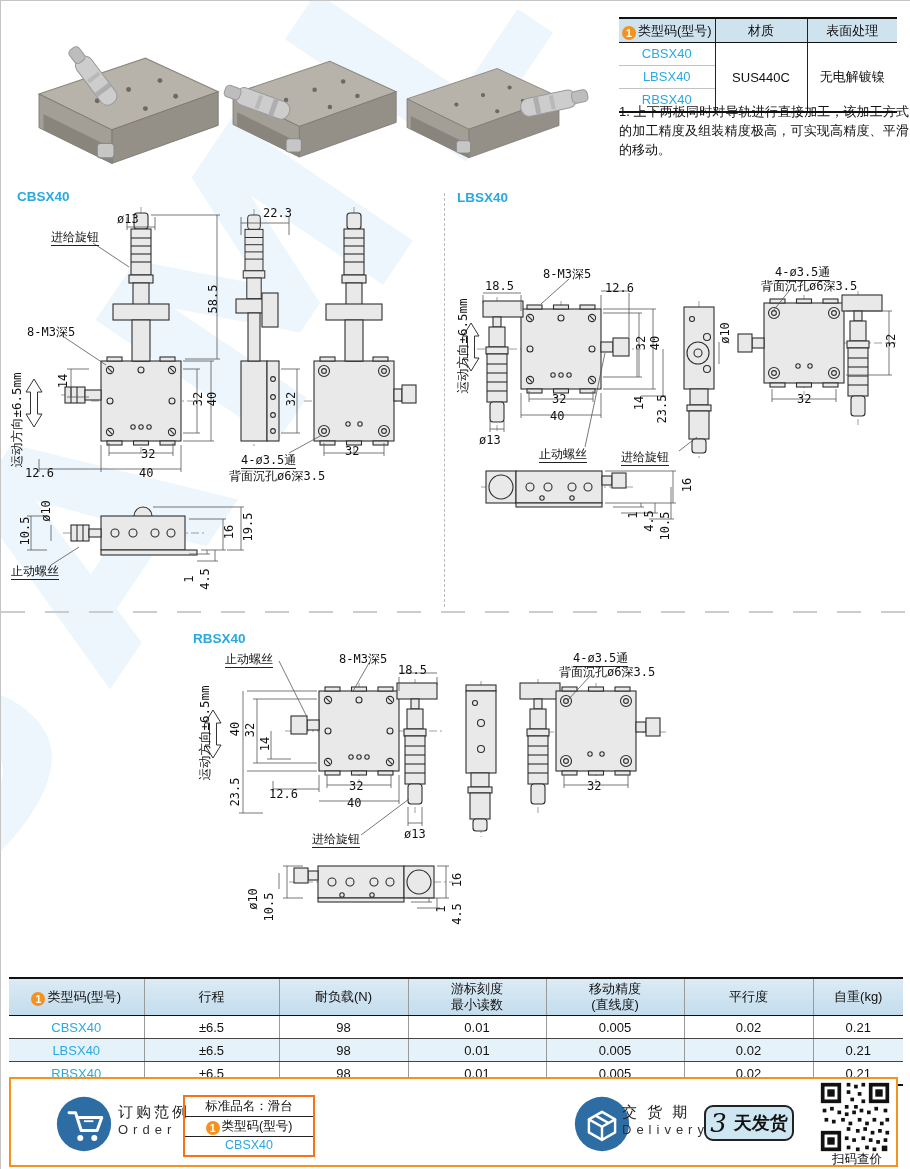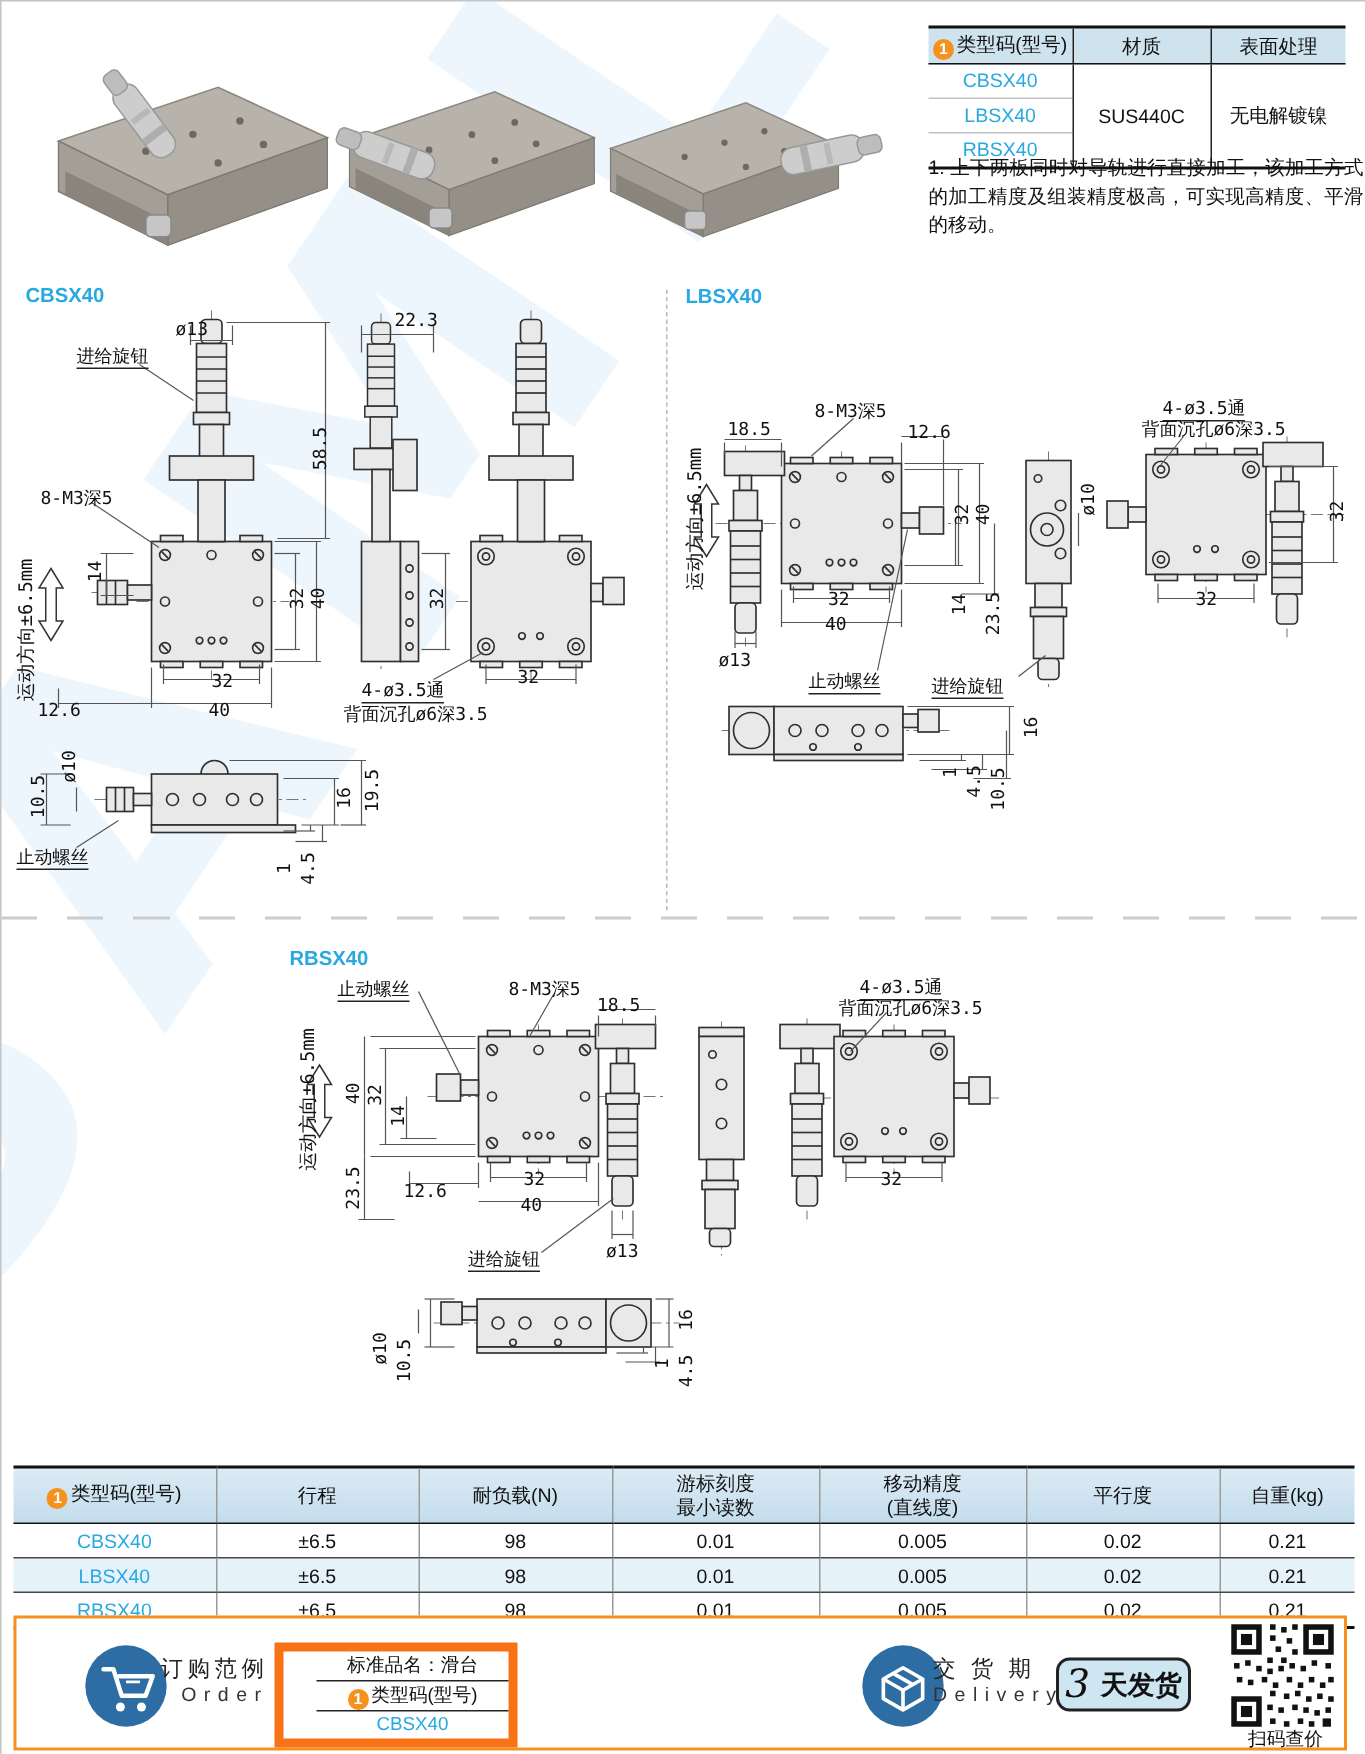--- a/index.html
+++ b/index.html
@@ -43,21 +43,21 @@
            border-top:2.5px solid #111;border-bottom:1.5px solid #111;white-space:pre-line;line-height:1.25;}
   .spec td{font-size:13px;text-align:center;height:20px;border-bottom:1px solid #444;}
   .spec .vr{border-left:1px solid #9a9a9a;}
   .spec tr.alt td{background:#e6f2fa;}
   .spec td.model{color:#29a9e0;}
   .spec tr.lastr td{border-bottom:2.5px solid #111;}
   
   .footer{position:absolute;left:8px;top:1076px;width:885px;height:86px;border:2px solid #f5921e;background:#fff;}
   .fcn{font-size:15px;letter-spacing:3px;color:#222;}
   .fen{font-size:13px;letter-spacing:5px;color:#333;}
-  .obox{position:absolute;left:172px;top:16px;width:128px;height:58px;border:6px solid #f97316;padding-left:22px;}
+  .obox{position:absolute;left:172px;top:16px;width:128px;height:58px;border:2px solid #f97316;}
   .obox .r1{height:19px;border-bottom:1px solid #222;font-size:12.5px;text-align:center;line-height:19px;}
   .obox .r2{height:19px;border-bottom:1px solid #222;font-size:12.5px;text-align:center;line-height:19px;}
   .obox .r3{height:17px;font-size:12.5px;text-align:center;line-height:17px;color:#29a9e0;}
   .pill{position:absolute;left:693px;top:26px;width:86px;height:32px;border:2px solid #222;border-radius:9px;
         background:#cde6f2;display:flex;align-items:center;justify-content:center;gap:7px;}
   .pill .d3{font-family:"DejaVu Serif",serif;font-style:italic;font-size:26px;line-height:26px;}
   .pill .du{font-size:18px;font-weight:bold;}
   .qrcap{position:absolute;left:806px;top:72px;width:80px;text-align:center;font-size:12.5px;}
 </style>
 </head>
@@ -615,21 +615,21 @@
     </table>
 
   <div class="footer">
     <svg class="abs" style="left:44px;top:16px;" width="58" height="58" viewBox="0 0 62 62">
       <circle cx="31" cy="31" r="29" fill="#2e6da4"></circle>
       <path d="M15,19 h7 l6,19 h17 l5,-14 H26" stroke="#fff" stroke-width="3.2" fill="none" stroke-linejoin="round" stroke-linecap="round"></path>
       <line x1="31" y1="28" x2="41" y2="28" stroke="#fff" stroke-width="2"></line>
       <circle cx="27" cy="46" r="3.2" fill="#fff"></circle>
         <circle cx="42" cy="46" r="3.2" fill="#fff"></circle>
     </svg>
-    <div class="abs" style="left:96px;top:24px;text-align:right;">
+    <div class="abs" style="left:107px;top:24px;">
       <div class="fcn">订购范例</div>
       <div class="fen">Order</div>
     </div>
     <div class="obox">
       <div class="r1">标准品名：滑台</div>
       <div class="r2"><span class="badge">1</span><span>类型码(型号)</span></div>
       <div class="r3">CBSX40</div>
     </div>
     <svg class="abs" style="left:562px;top:16px;" width="58" height="58" viewBox="0 0 62 62">
       <circle cx="31" cy="31" r="29" fill="#2e6da4"></circle>

